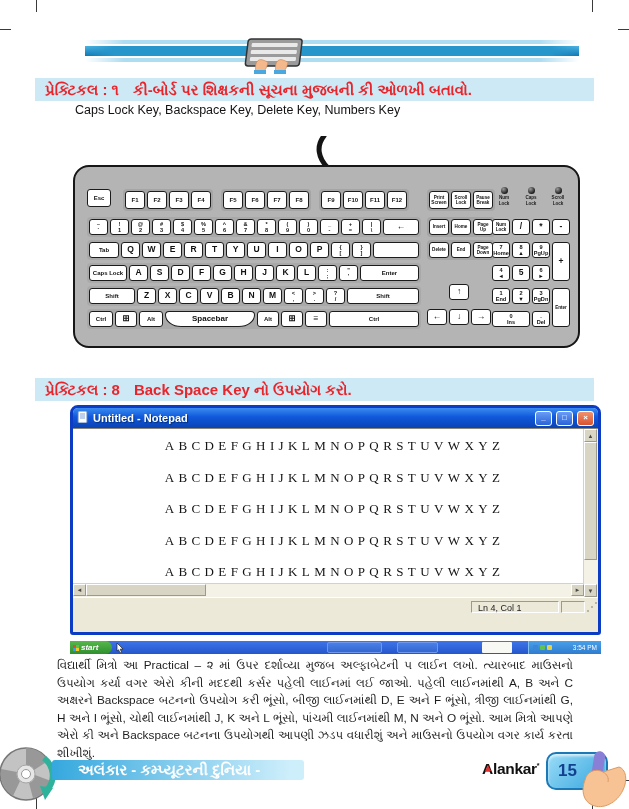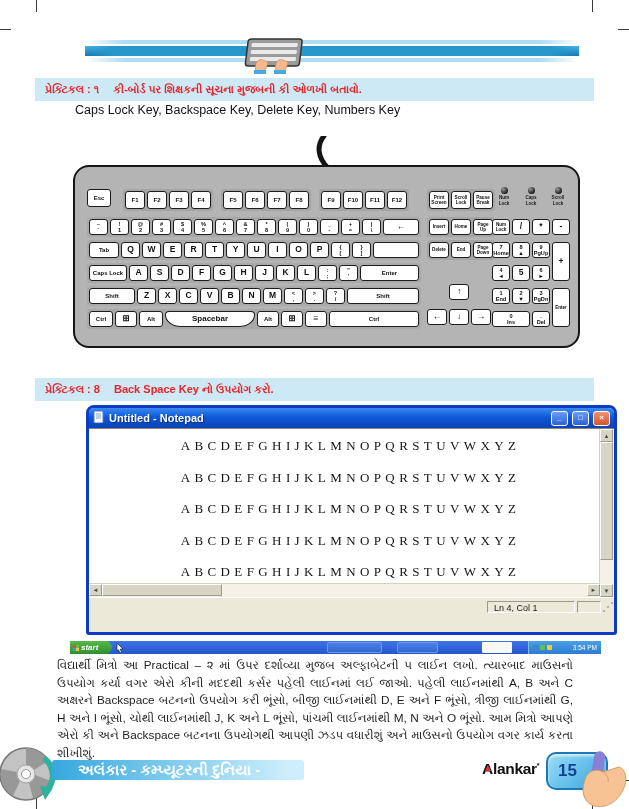--- a/index.html
+++ b/index.html
@@ -11,21 +11,21 @@
   .st{position:absolute;left:0;right:0;}
   .st.a{top:0;height:4px;background:linear-gradient(90deg,rgba(176,222,242,0),#aedcf1 8%,#aedcf1 92%,rgba(176,222,242,0));}
   .st.b{top:6px;height:10px;background:linear-gradient(90deg,rgba(38,150,203,0),rgba(38,150,203,1) 6%,rgba(38,150,203,1) 94%,rgba(38,150,203,0)),linear-gradient(#4db4e2,#0f76b2);}
   .st.c{top:18px;height:4px;background:linear-gradient(90deg,rgba(176,222,242,0),#aedcf1 8%,#aedcf1 92%,rgba(176,222,242,0));}
   .badge{position:absolute;left:303px;top:37px;width:90px;height:27px;background:linear-gradient(#fff8bb,#ffe24e);
          border:3px solid #27349c;border-radius:15px;display:flex;align-items:center;justify-content:center;
          font-size:16.5px;font-weight:800;color:#232e8e;letter-spacing:.5px;}
   .kbicon{position:absolute;left:240px;top:34px;}
   
   .band{position:absolute;left:35px;width:559px;height:23px;background:#cde9f6;display:flex;align-items:center;
-        padding:0 0 0 10px;box-sizing:border-box;color:#e8252b;font-weight:700;font-size:11px;}
+        padding:0 0 0 10px;box-sizing:border-box;color:#e8252b;font-weight:700;font-size:15px;}
   .band .blab{margin-right:14px;}
   .capsline{position:absolute;left:75px;top:103px;font-size:12.5px;color:#121212;font-weight:500;}
   
   .kb{position:absolute;left:73px;top:165px;width:507px;height:183px;background:#b4b4b4;
       border:2.5px solid #161616;border-radius:16px;box-sizing:border-box;}
   .cable{position:absolute;left:298px;top:136px;}
   .key{background:#fff;border:1px solid #1c1c1c;border-radius:3px;display:flex;align-items:center;justify-content:center;
        text-align:center;white-space:pre-line;box-sizing:border-box;height:16px;flex:0 0 auto;color:#111;
        font-weight:600;line-height:1.1;overflow:hidden;}
   .lt{font-size:8.5px;} .md{font-size:6px;} .two{font-size:5.6px;} .sm{font-size:4.6px;}
@@ -41,21 +41,21 @@
   .arrup{position:absolute;left:374px;top:117px;display:flex;}
   .arrrow{position:absolute;left:352px;top:142px;display:flex;gap:2px;}
   .np-grid{position:absolute;left:417px;top:52px;display:grid;grid-template-columns:repeat(4,18px);
            grid-auto-rows:16px;gap:7px 2px;}
   .np-grid .key{height:auto;width:auto;}
   .leds{position:absolute;left:417px;top:20px;width:78px;display:flex;justify-content:space-between;}
   .led{display:flex;flex-direction:column;align-items:center;width:24px;}
   .led-dot{width:7px;height:7px;border-radius:50%;background:radial-gradient(circle at 35% 30%,#9a9a9a,#1c1c1c 70%);margin-bottom:1px;}
   .led-lab{font-size:4.6px;font-weight:700;text-align:center;line-height:1.2;white-space:pre-line;color:#1c1c1c;}
   
-  .np{position:absolute;left:86px;top:405px;width:531px;height:230px;box-sizing:border-box;
+  .np{position:absolute;left:70px;top:405px;width:531px;height:230px;box-sizing:border-box;
       border:3px solid #0c3cc4;border-radius:8px 8px 3px 3px;background:#ece9d8;overflow:hidden;}
   .np-title{height:20px;background:linear-gradient(#3a8bf0,#1058dc 45%,#0a43b4);display:flex;align-items:center;
             padding:0 4px;gap:4px;}
   .np-title .ttl{flex:1;font-size:11px;font-weight:700;color:#fff;text-shadow:1px 1px 1px #00317e;}
   .wbtn{width:15px;height:13px;border:1px solid #fff;border-radius:3px;display:flex;align-items:center;justify-content:center;
         color:#fff;font-size:8px;font-weight:700;line-height:1;}
   .wbtn.mm{background:linear-gradient(#6a9cf5,#2a63d8);}
   .wbtn.cl{background:linear-gradient(#f0926f,#d8532f);}
   .np-menu{height:16px;background:#f2efe1;border-bottom:1px solid #c9c5b2;display:flex;gap:13px;align-items:center;
            padding:0 9px;font-size:10px;color:#232323;}

